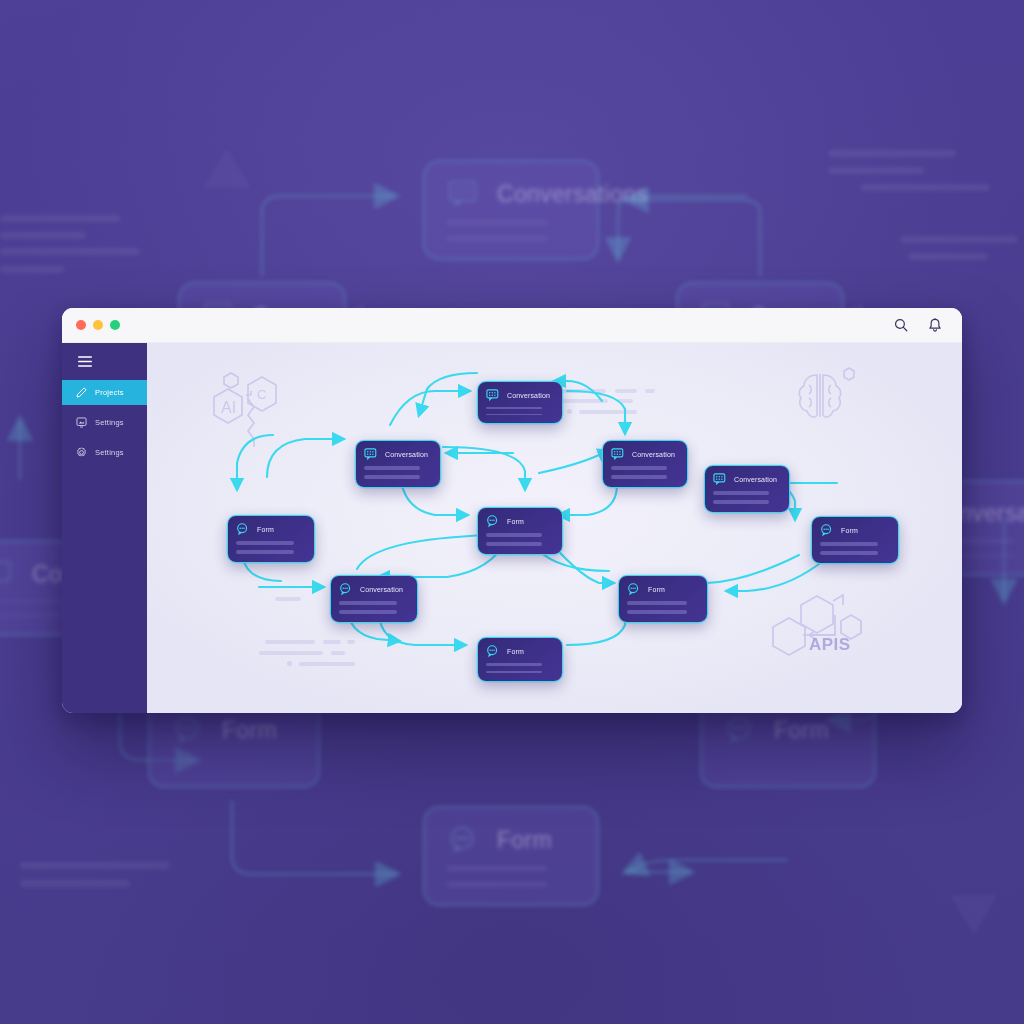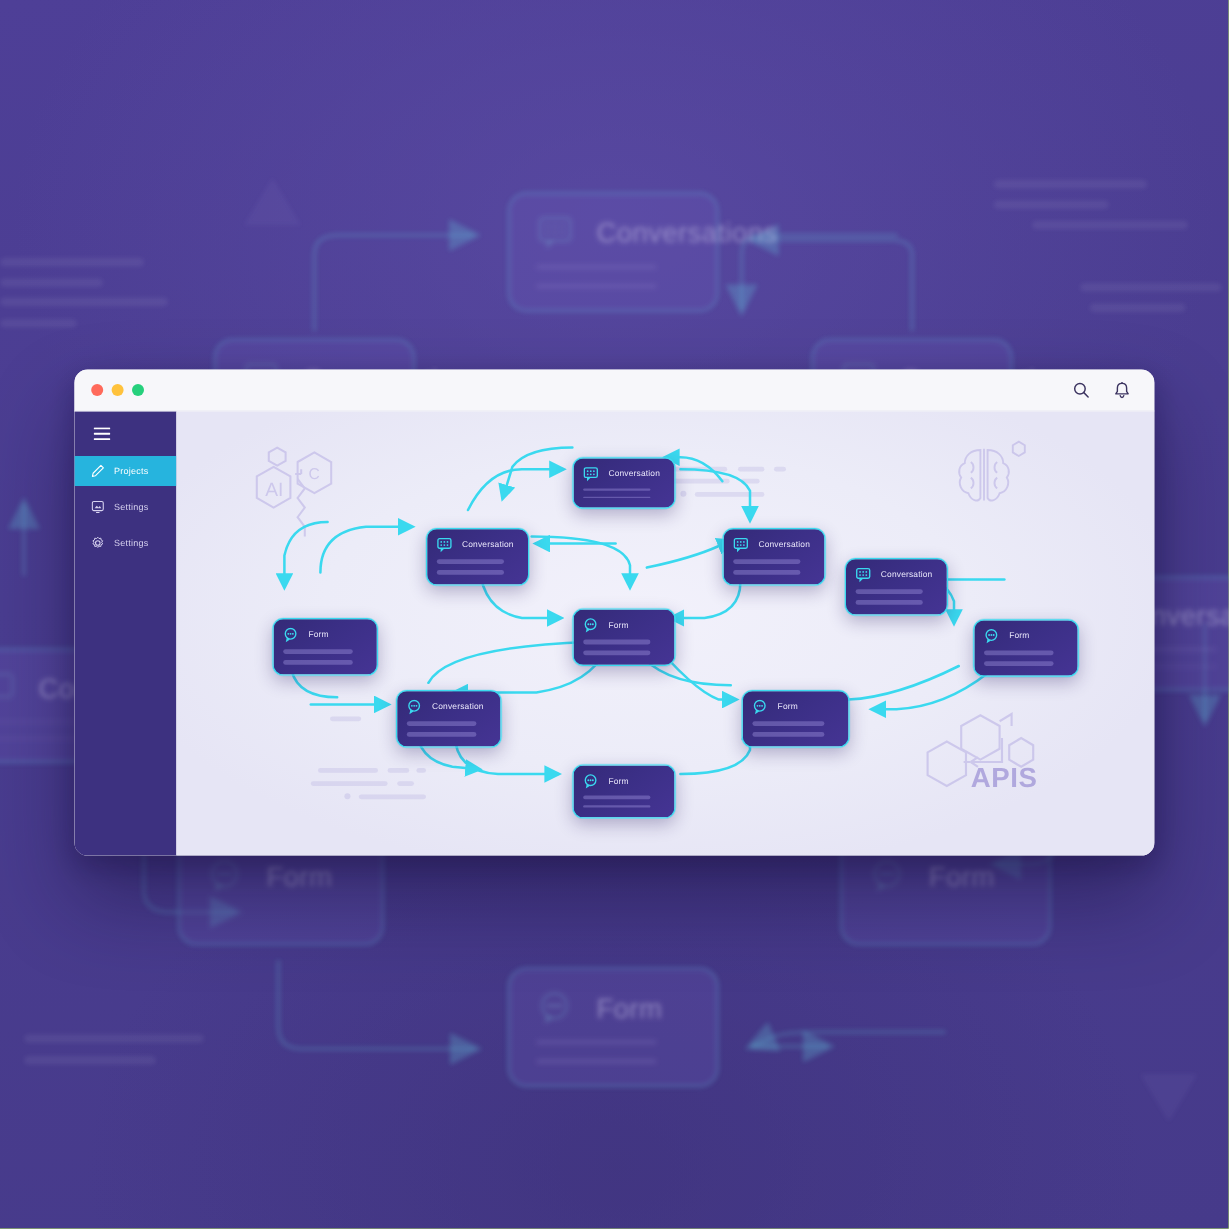--- a/index.html
+++ b/index.html
@@ -133,21 +133,21 @@
     letter-spacing: .15px; white-space: nowrap;
   }
   .node-bar { height: 5px; border-radius: 3px; background: rgba(150,140,215,.45); margin-top: 5px; }
   .node-bar.w1 { width: 84%; }
   .node-bar.w2 { width: 84%; }
 
   
   .wm { position: absolute; opacity: .30; pointer-events: none; }
   .wm-apis-text {
     position: absolute;
-    font-size: 23px; font-weight: bold;
+    font-size: 17px; font-weight: bold;
     color: rgba(126,112,200,.52);
     letter-spacing: .5px;
   }
   .c-textline {
     position: absolute; height: 3.5px; border-radius: 2px;
     background: rgba(160,152,216,.22);
   }
   .c-dot { position: absolute; border-radius: 50%; background: rgba(160,152,216,.25); }
 </style>
 </head>

